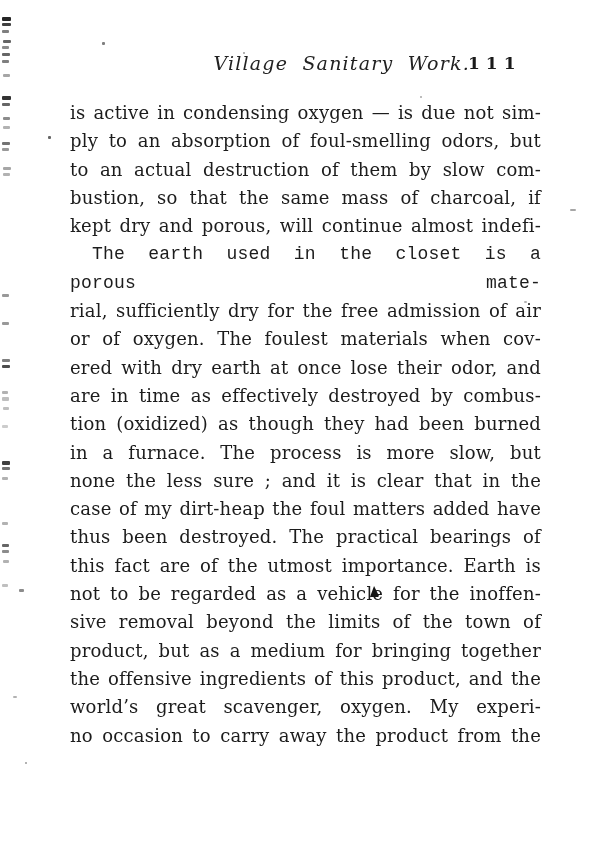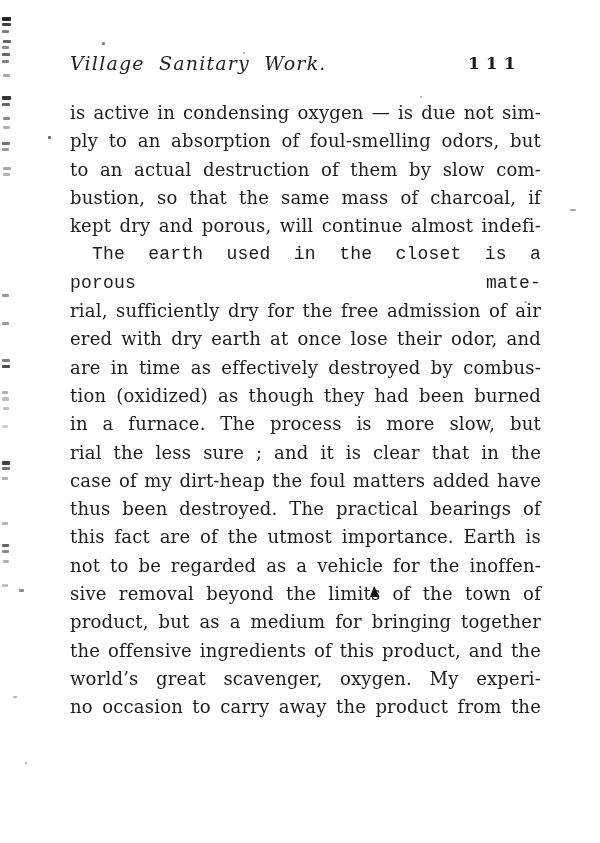--- a/index.html
+++ b/index.html
@@ -12,21 +12,21 @@
     color:#1c1c1c;
   }
   .header{
     position:absolute;
     left:70px; top:52px;
     width:471px; height:26px;
   }
   .running-title{
     position:absolute;
     left:0; width:400px;
-    text-align:left;
+    text-align:right;
     font-style:italic;
     font-size:19px;
     letter-spacing:1.2px;
     word-spacing:7px;
     color:#222;
   }
   .page-number{
     position:absolute;
     left:398px; top:1px;
     font-size:17px;
@@ -72,25 +72,26 @@
   </header>
 
   <main class="body-text" id="body-text">
       <div class="line">is active in condensing oxygen — is due not sim-</div>
       <div class="line">ply to an absorption of foul-smelling odors, but</div>
       <div class="line">to an actual destruction of them by slow com-</div>
       <div class="line">bustion, so that the same mass of charcoal, if</div>
       <div class="line">kept dry and porous, will continue almost indefi-</div>
       <div class="line indent">The earth used in the closet is a porous mate-</div>
       <div class="line">rial, sufficiently dry for the free admission of air</div>
+      <div class="line">or of oxygen. The foulest materials when cov-</div>
       <div class="line">ered with dry earth at once lose their odor, and</div>
       <div class="line">are in time as effectively destroyed by combus-</div>
       <div class="line">tion (oxidized) as though they had been burned</div>
       <div class="line">in a furnace. The process is more slow, but</div>
-      <div class="line">rial the less sure ; and it is clear that in the</div>
+      <div class="line">none the less sure ; and it is clear that in the</div>
       <div class="line">case of my dirt-heap the foul matters added have</div>
       <div class="line">thus been destroyed. The practical bearings of</div>
       <div class="line">this fact are of the utmost importance. Earth is</div>
       <div class="line">not to be regarded as a vehicle for the inoffen-</div>
       <div class="line">sive removal beyond the limits of the town of</div>
       <div class="line">product, but as a medium for bringing together</div>
       <div class="line">the offensive ingredients of this product, and the</div>
       <div class="line">world’s great scavenger, oxygen. My experi-</div>
       <div class="line">no occasion to carry away the product from the</div>
     </main>

